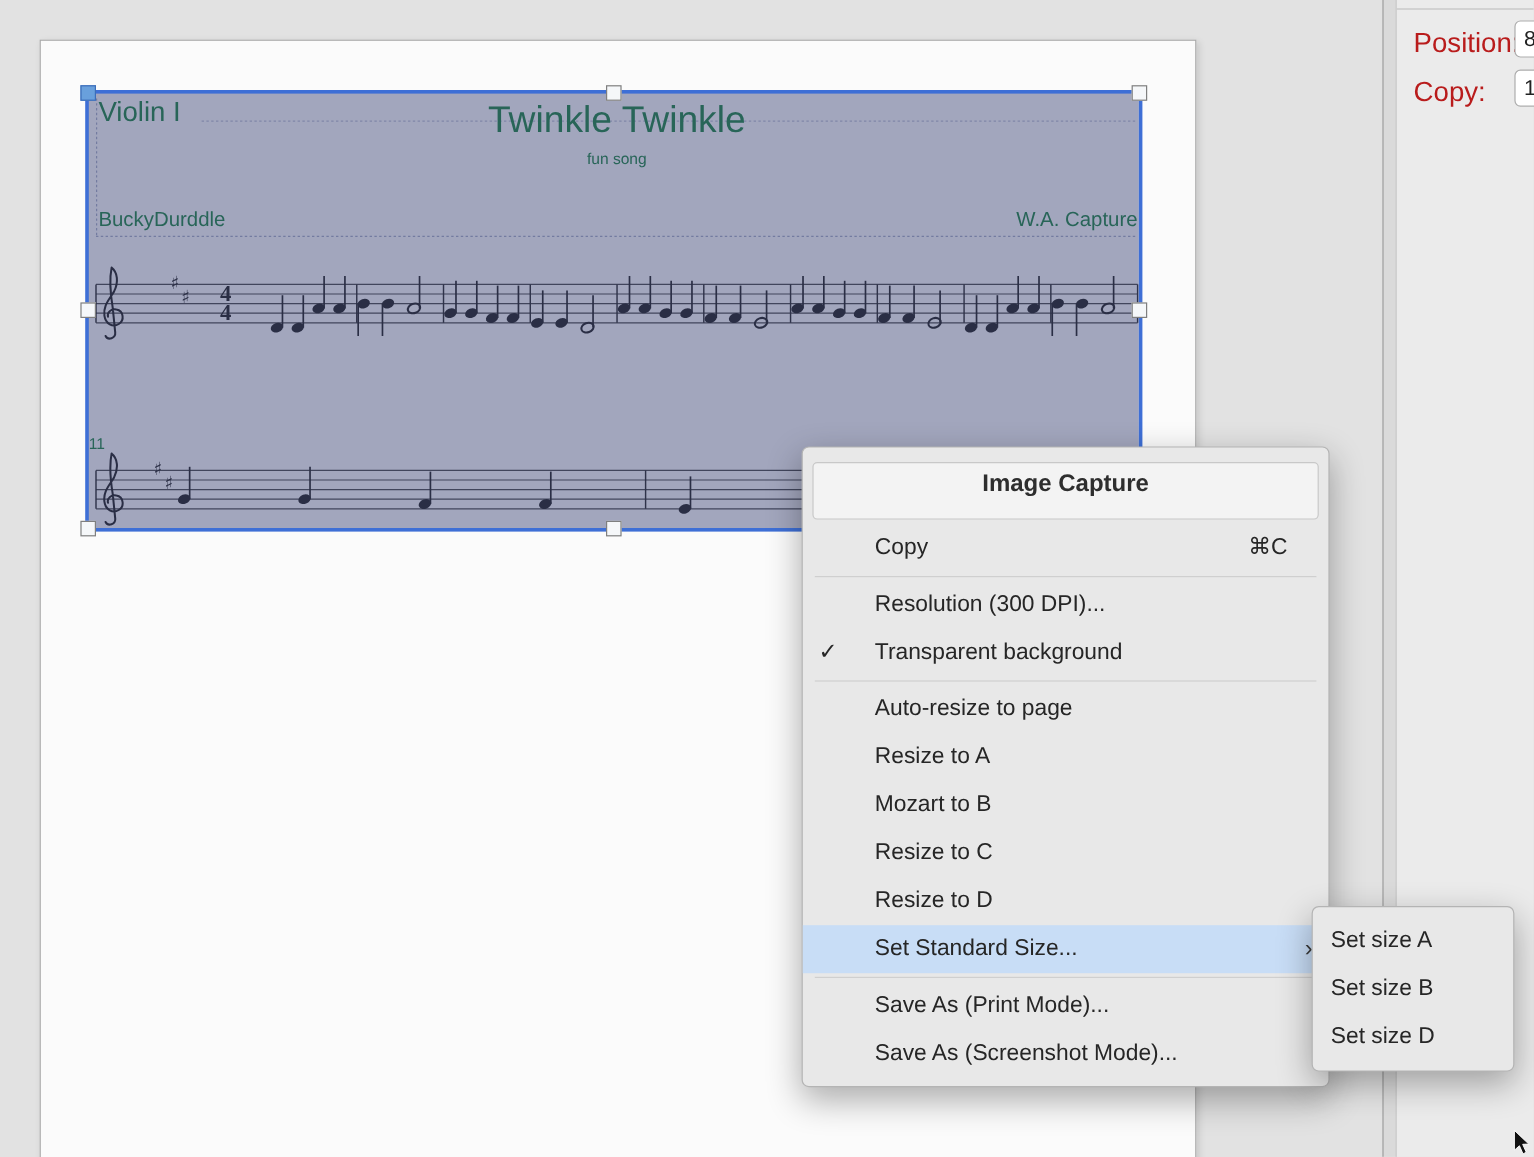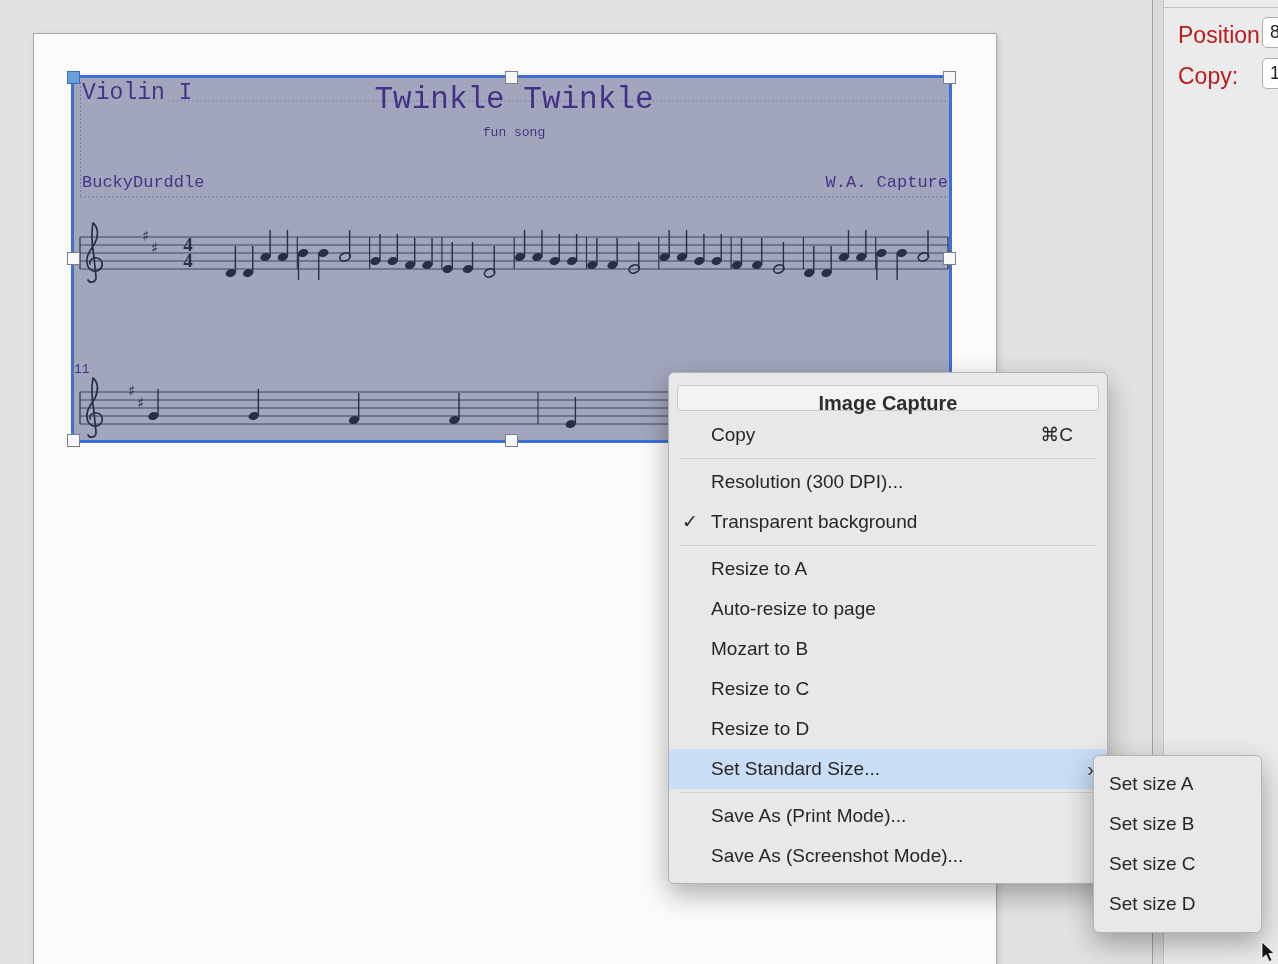--- a/index.html
+++ b/index.html
@@ -14,21 +14,21 @@
     --ink:#141414;
   }
   *{margin:0;padding:0;box-sizing:border-box;}
   html,body{width:1278px;height:964px;overflow:hidden;background:var(--canvas-bg);
     font-family:"Liberation Sans",sans-serif;}
   .abs{position:absolute;}
 
   
   #page{left:33px;top:33px;width:964px;height:960px;background:var(--page-bg);
     border:1px solid #a9a9a9;box-shadow:2px 2px 6px rgba(0,0,0,.12);}
-  .score-text{position:absolute;color:#4c1d95;font-family:Liberation Mono, monospace;z-index:3;white-space:nowrap;}
+  .score-text{position:absolute;color:#15803d;font-family:Liberation Sans, sans-serif;z-index:3;white-space:nowrap;}
   #part-name{left:82px;top:80px;font-size:23px;}
   #score-title{left:514px;top:82px;font-size:31px;transform:translateX(-50%);}
   #score-subtitle{left:514px;top:125px;font-size:13px;transform:translateX(-50%);}
   #lyricist{left:82px;top:173px;font-size:17px;}
   #composer{right:330px;top:173px;font-size:17px;}
   #measure-number{left:74px;top:362px;font-size:13px;}
   #notation{left:0;top:0;width:1278px;height:964px;z-index:2;pointer-events:none;}
 
   
   #sel-tint{left:73px;top:77px;width:876px;height:363px;background:var(--selection-tint);z-index:4;}
@@ -43,24 +43,24 @@
   #inspector .topline{position:absolute;left:0;top:7px;width:114px;height:1px;background:#c2c2c2;}
   .insp-label{position:absolute;left:14px;font-size:23px;color:#b91c1c;}
   .insp-input{position:absolute;left:98px;width:70px;height:31px;background:#fff;
     border:1px solid #adadad;border-radius:5px;font-size:18px;color:#222;
     padding-left:7px;font-family:"Liberation Sans",sans-serif;}
 
   
   .menu{position:absolute;background:var(--menu-bg);border:1px solid #b4b4b4;border-radius:6px;
     box-shadow:0 10px 28px rgba(0,0,0,.32);z-index:10;}
   #context-menu{left:668px;top:372px;width:440px;padding:6px 0 7px;}
-  .menu-header{margin:6px 8px 4px;height:26px;line-height:34px;text-align:center;
+  .menu-header{margin:6px 8px 4px;height:48px;line-height:34px;text-align:center;
     background:#f3f3f3;border:1px solid #c8c8c8;border-radius:4px;
     font-weight:bold;font-size:20px;color:#2e2e2e;}
-  .menu-item{position:relative;height:40px;line-height:40px;padding-left:42px;
+  .menu-item{position:relative;height:40px;line-height:40px;padding-left:60px;
     font-size:19px;color:var(--menu-text);white-space:nowrap;}
   .menu-item.highlighted{background:var(--menu-highlight);}
   .menu-item .check{position:absolute;left:13px;font-size:19px;}
   .menu-item .shortcut{position:absolute;right:34px;}
   .menu-item .arrow{position:absolute;right:13px;font-size:20px;color:#3a3a3a;}
   .menu-sep{height:1px;background:#cfcfcf;margin:3px 10px;}
   #submenu{left:1093px;top:755px;width:169px;padding:8px 0;}
   #submenu .menu-item{padding-left:15px;}
 
   #cursor{left:1261px;top:941px;z-index:20;}
@@ -318,33 +318,32 @@
 </div>
 
 <div id="context-menu" class="menu">
   <div class="menu-header">Image Capture</div>
   <div id="menu-items">
       <div class="menu-item"><span>Copy</span><span class="shortcut">⌘C</span></div>
       <div class="menu-sep"></div>
       <div class="menu-item"><span>Resolution (300 DPI)...</span></div>
       <div class="menu-item"><span class="check">✓</span><span>Transparent background</span></div>
       <div class="menu-sep"></div>
+      <div class="menu-item"><span>Auto-resize to page</span></div>
       <div class="menu-item"><span>Resize to A</span></div>
-      <div class="menu-item"><span>Auto-resize to page</span></div>
       <div class="menu-item"><span>Mozart to B</span></div>
       <div class="menu-item"><span>Resize to C</span></div>
       <div class="menu-item"><span>Resize to D</span></div>
       <div class="menu-item highlighted"><span>Set Standard Size...</span><span class="arrow">›</span></div>
       <div class="menu-sep"></div>
       <div class="menu-item"><span>Save As (Print Mode)...</span></div>
       <div class="menu-item"><span>Save As (Screenshot Mode)...</span></div>
     </div>
 </div>
 <div id="submenu" class="menu">
     <div class="menu-item"><span>Set size A</span></div>
     <div class="menu-item"><span>Set size B</span></div>
-    <div class="menu-item"><span>Set size C</span></div>
     <div class="menu-item"><span>Set size D</span></div>
   </div>
 
 <svg id="cursor" class="abs" width="17" height="23">
   <polygon points="1,1 1,17.5 5.2,13.8 8.2,20.6 10.9,19.2 7.9,12.6 13,12.4" fill="#111" stroke="#fff" stroke-width="0.8"></polygon>
 </svg>
 
 </body></html>

